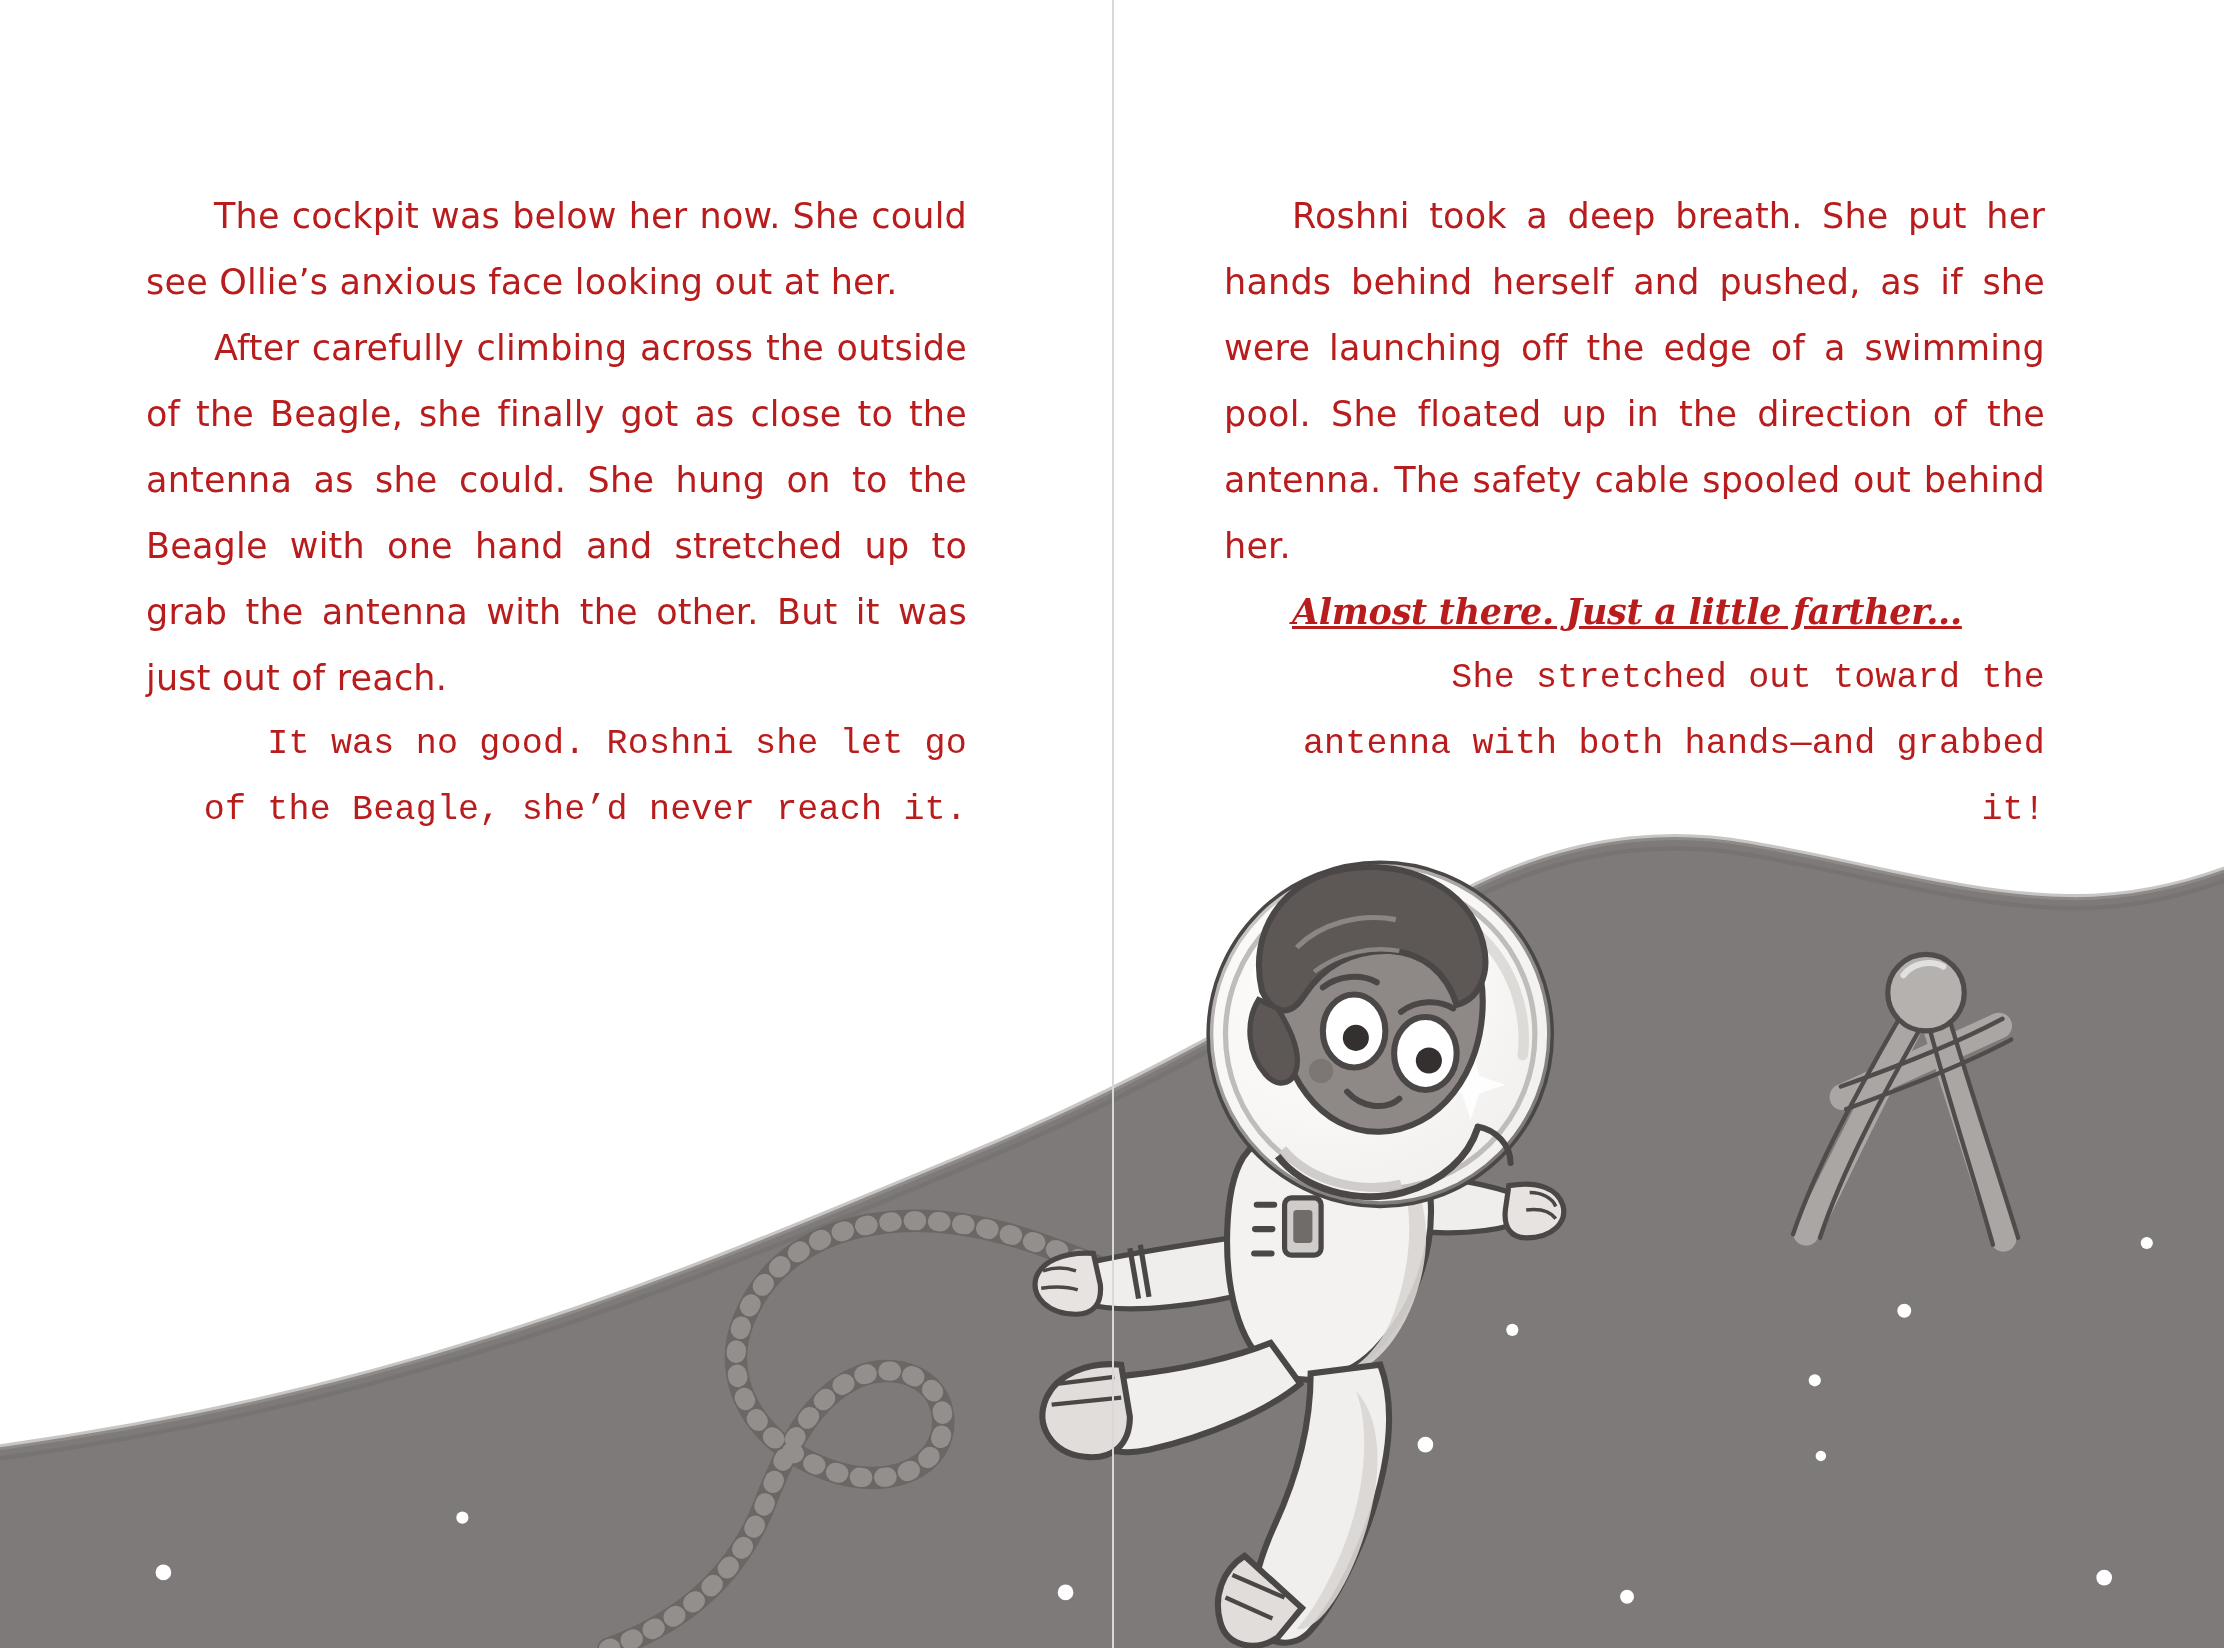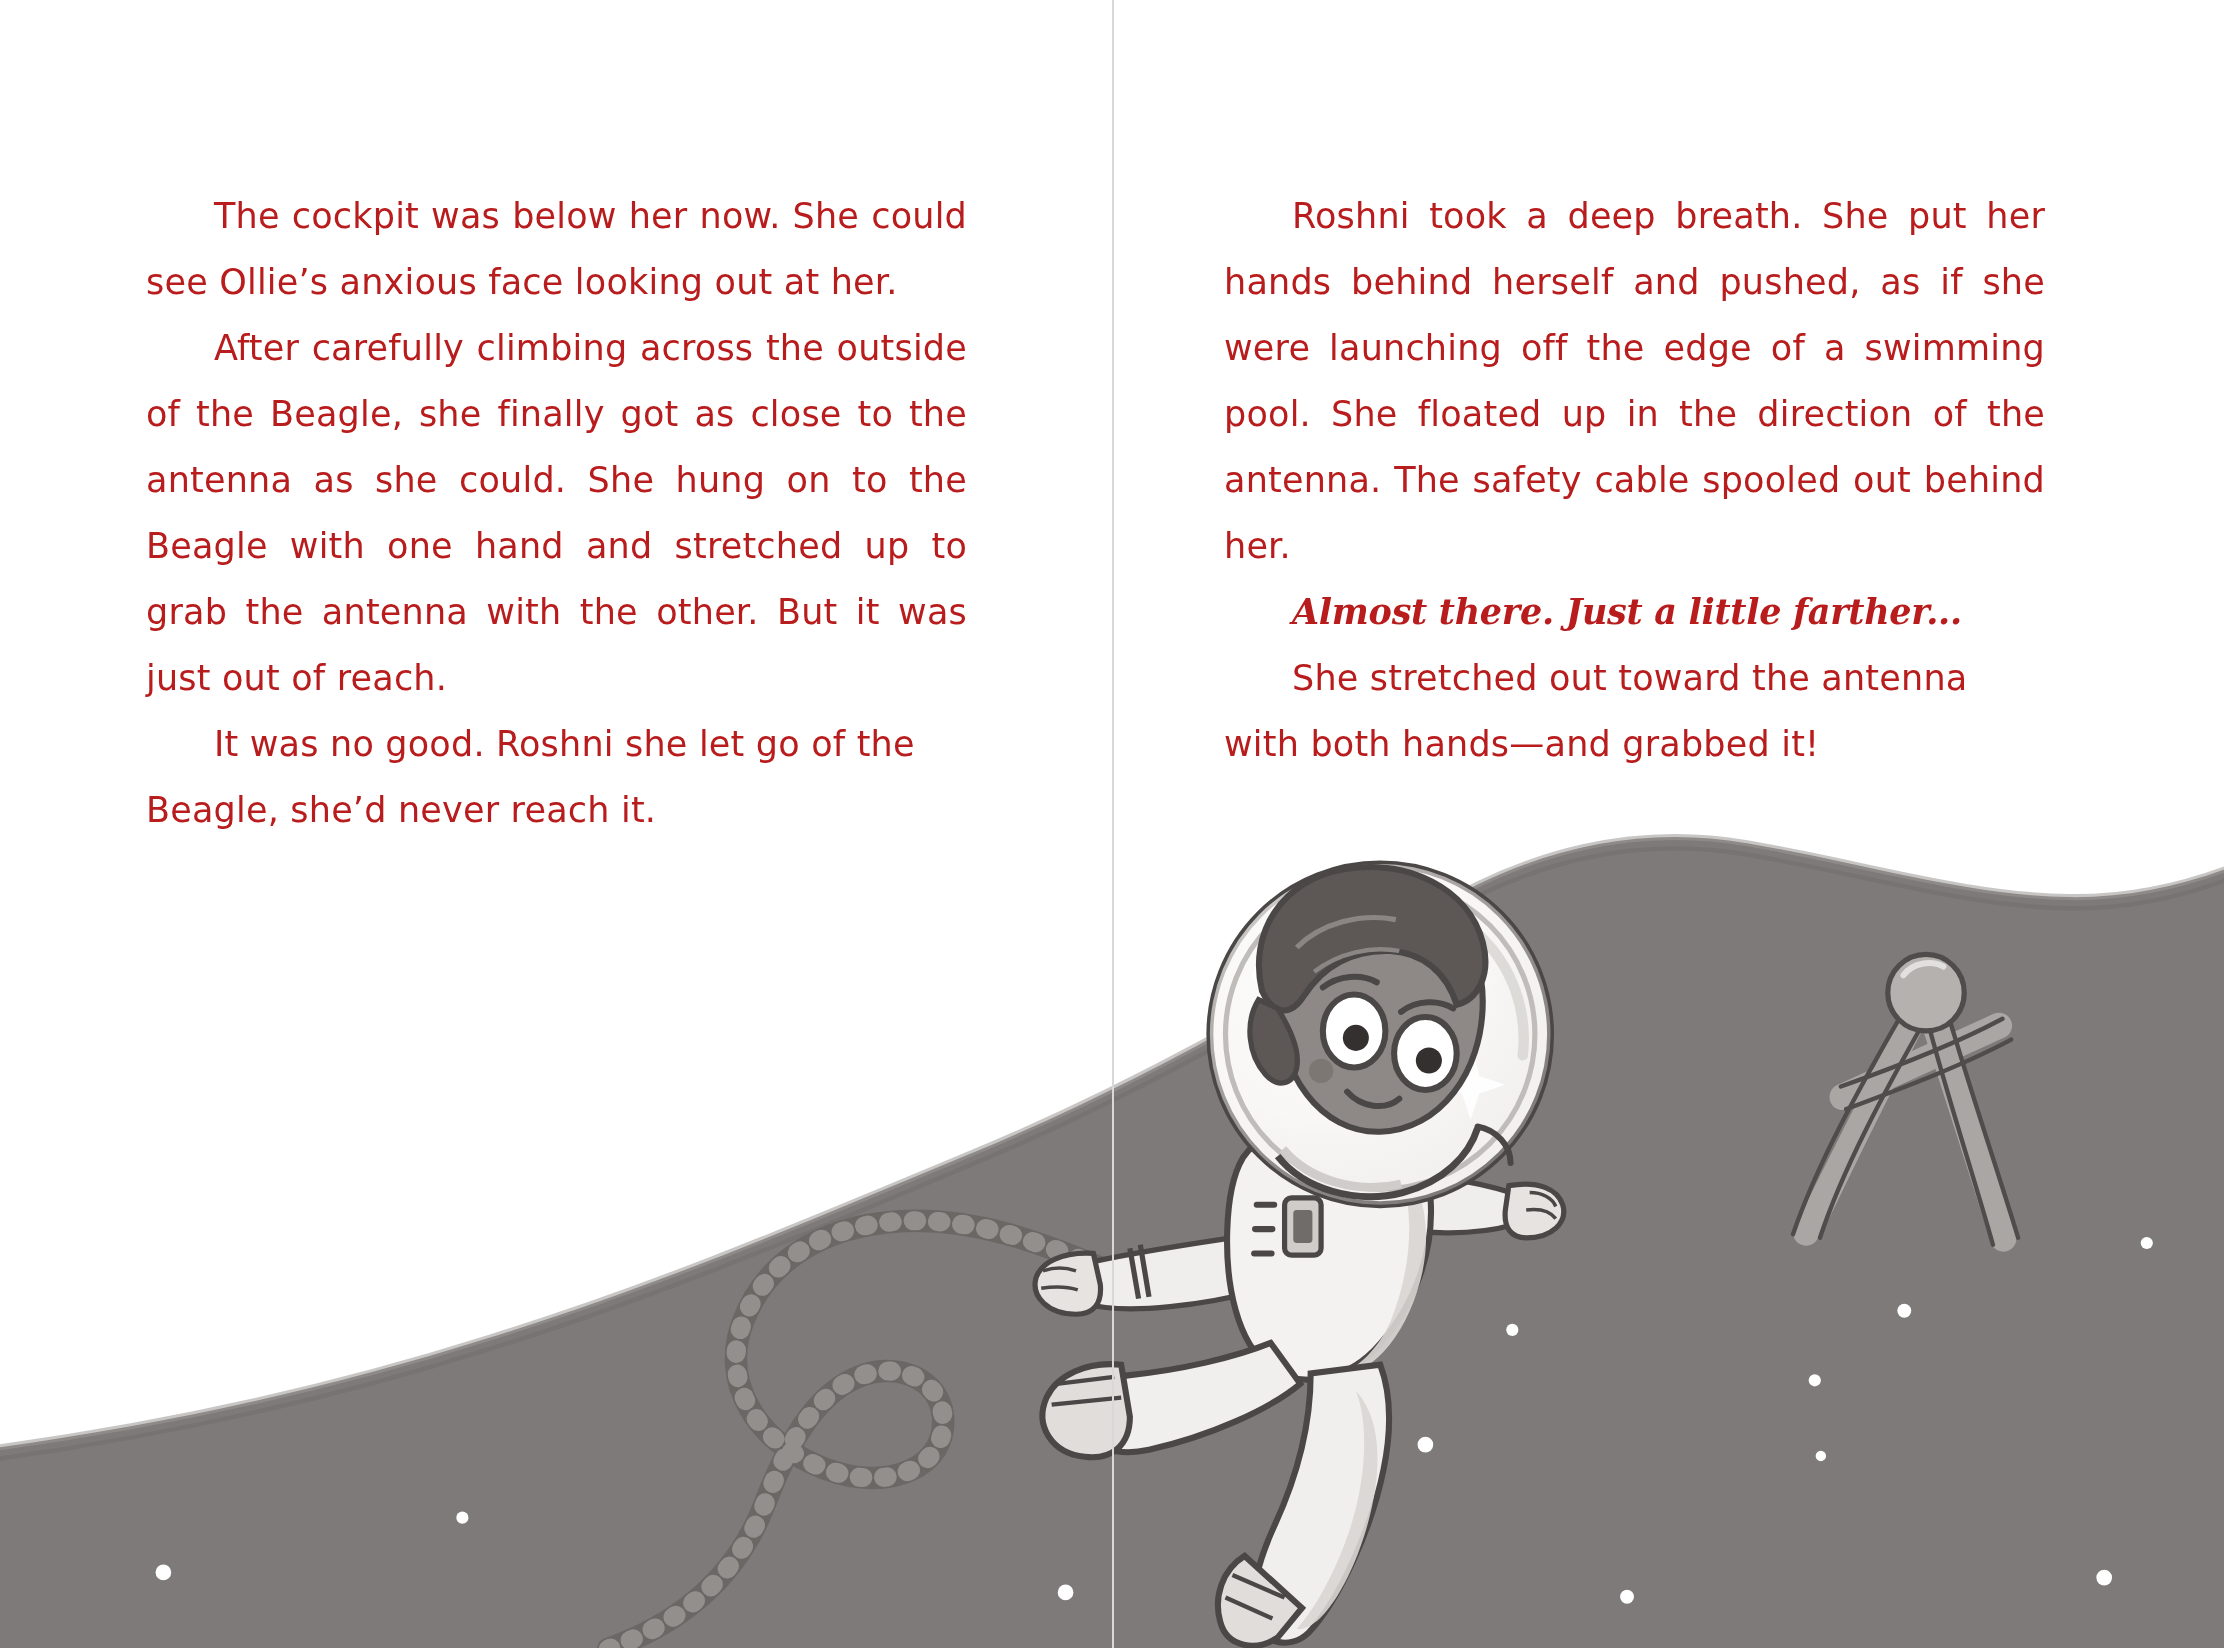--- a/index.html
+++ b/index.html
@@ -60,28 +60,30 @@
     margin: 0;
     text-indent: 68px;
     text-align: justify;
     font-family: "DejaVu Sans", sans-serif;
     font-size: 35px;
     line-height: 66px;
     color: #b91c1c;
     letter-spacing: 0.2px;
   }
   .para.last-of-col {
-    text-align: left;
+    text-align: right;
+    font-family: Liberation Mono, monospace;
   }
   .para.italic {
     font-style: italic;
     font-weight: bold;
     font-family: "DejaVu Serif", serif;
     text-align: left;
     letter-spacing: -0.3px;
+    text-decoration: underline;
   }
   .para + .para {
     margin-top: 0;
   }
 </style>
 </head>
 <body>
 
 <div id="page">
 

